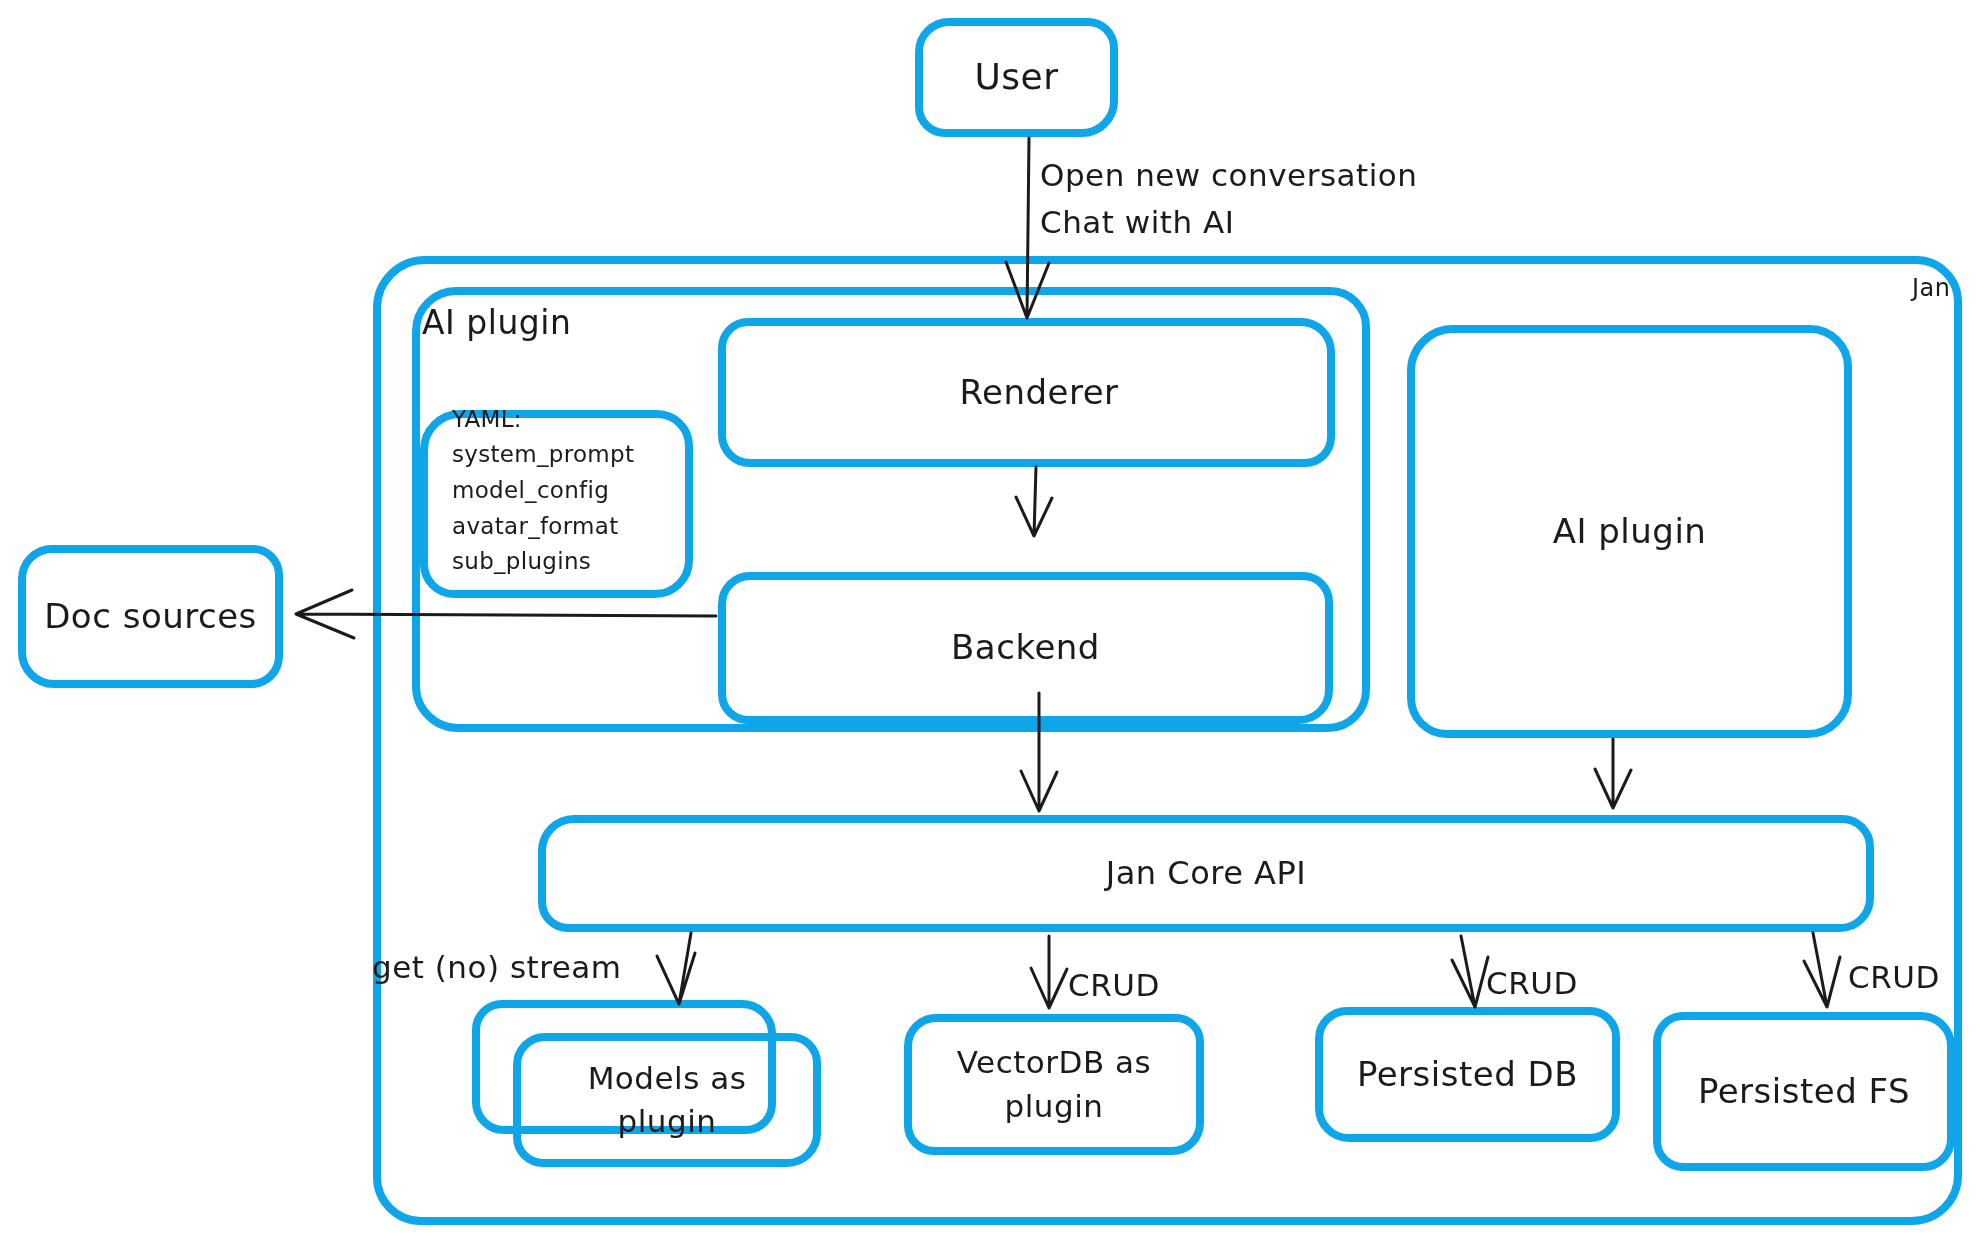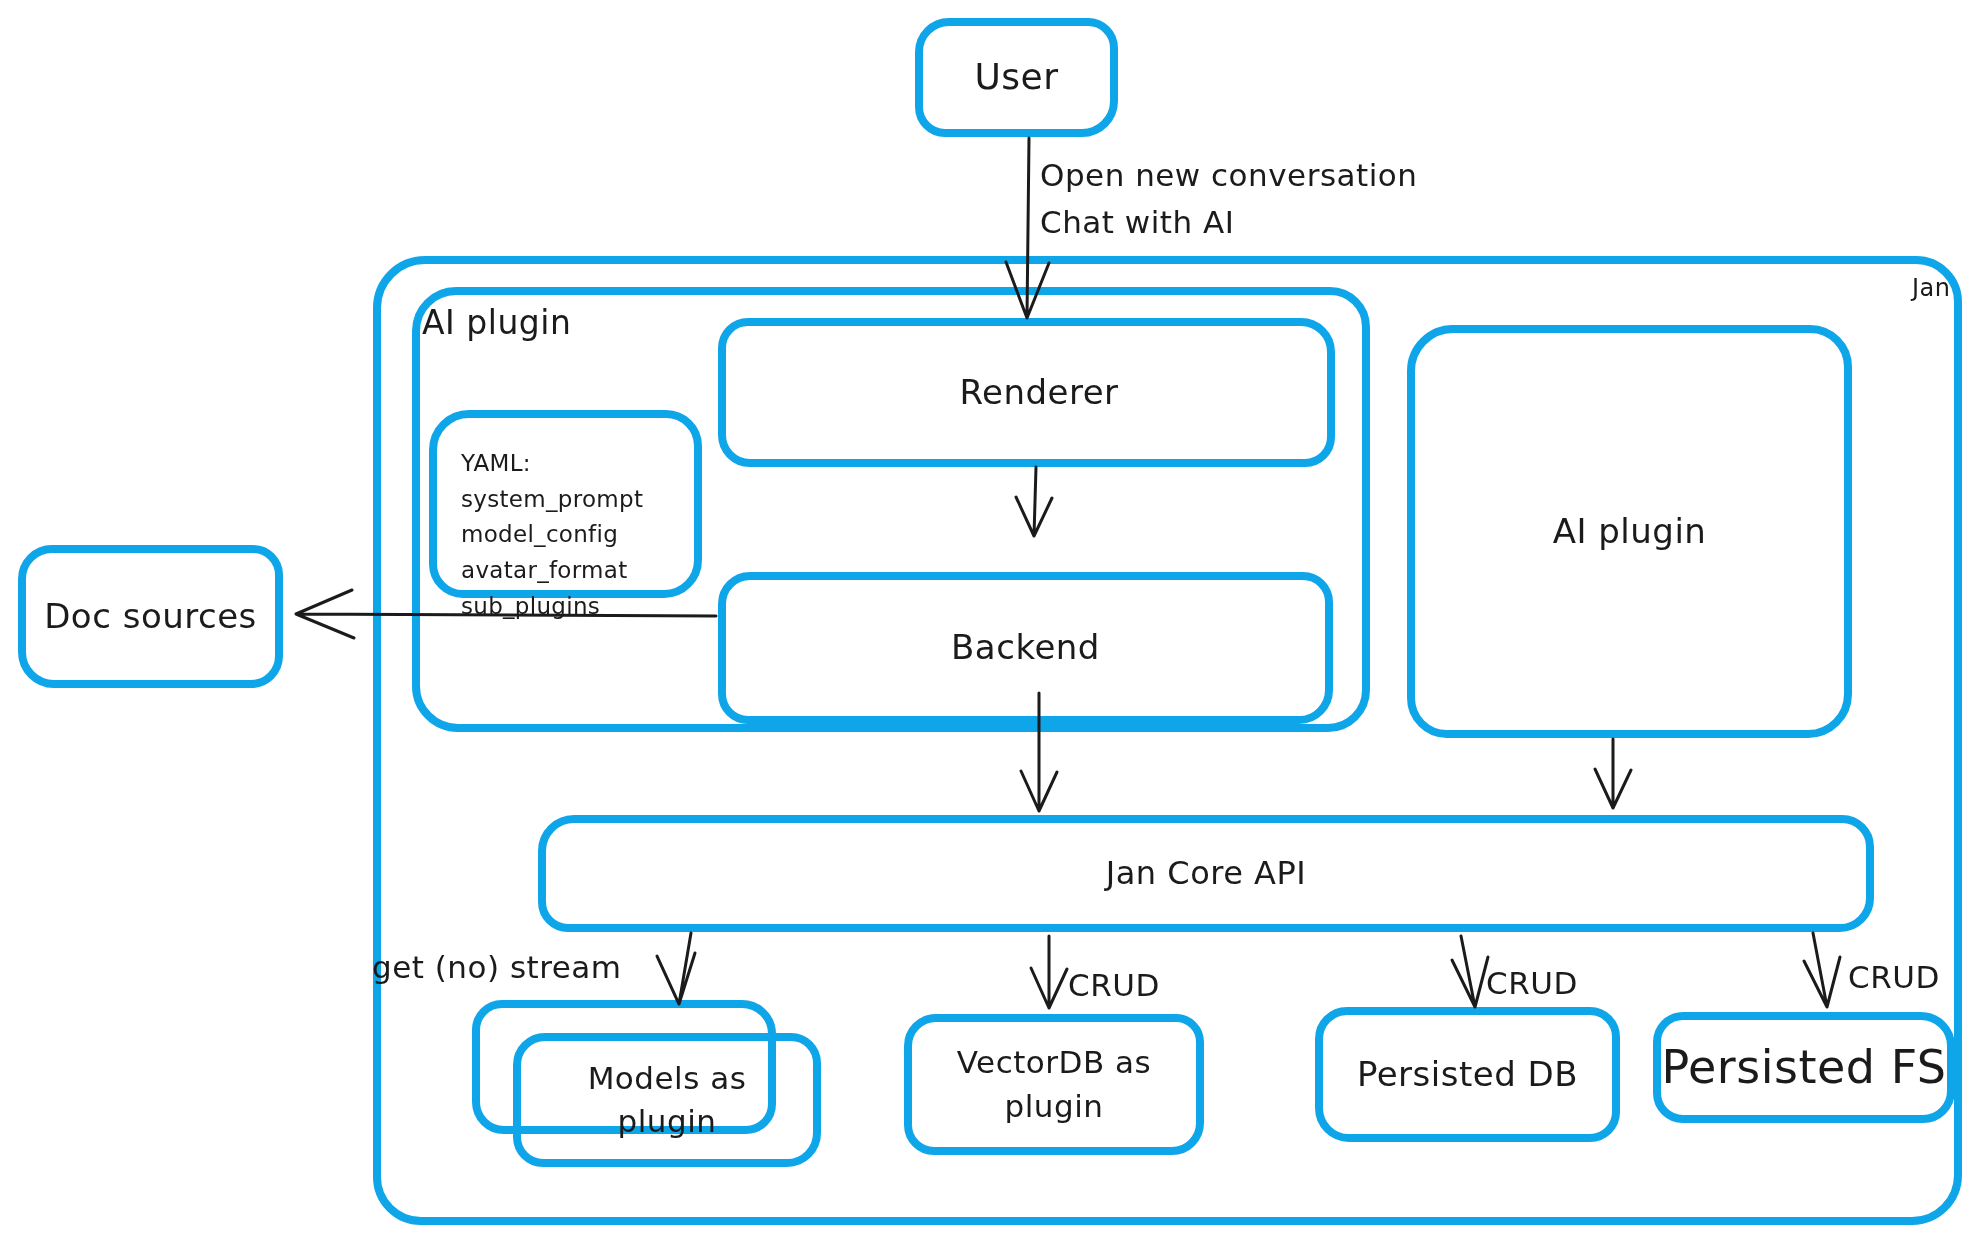--- a/index.html
+++ b/index.html
@@ -34,31 +34,31 @@
     letter-spacing:0.5px;
     line-height:1.5;
     z-index:40;
   }
   
   #user-node       {left:915px;  top:18px;   width:203px;  height:119px; border-radius:34px 30px 36px 30px; font-size:36px; z-index:10;}
   #jan-container   {left:373px;  top:256px;  width:1589px; height:969px; border-radius:52px 46px 50px 48px; z-index:5;}
   #ai-plugin-group {left:412px;  top:287px;  width:958px;  height:445px; border-radius:44px 40px 42px 46px; z-index:6;}
   #renderer-node   {left:718px;  top:318px;  width:617px;  height:149px; border-radius:30px 34px 30px 32px; font-size:34px; z-index:10;padding-left:25px;}
   #yaml-note       {left:420px;  top:410px;  width:273px;  height:188px; border-radius:40px 36px 38px 34px; font-size:23px; z-index:10;
-                    align-items:flex-start; justify-content:flex-start; text-align:left; padding:28px 10px 10px 24px;margin-left:9px;}
+                    align-items:flex-end; justify-content:flex-start; text-align:left; padding:10px 10px 10px 24px;}
   #yaml-note .label{line-height:1.55; letter-spacing:0.3px;}
   #backend-node    {left:718px;  top:540px;  width:615px;  height:152px; border-radius:32px 30px 34px 30px; font-size:34px; z-index:10;margin-top:32px;}
   #ai-plugin-node  {left:1407px; top:325px;  width:445px;  height:413px; border-radius:46px 42px 44px 40px; font-size:34px; z-index:10;}
   #doc-sources-node{left:18px;   top:545px;  width:265px;  height:143px; border-radius:34px 30px 32px 36px; font-size:34px; z-index:10;}
   #jan-core-api-node{left:538px; top:815px;  width:1336px; height:117px; border-radius:36px 32px 34px 30px; font-size:32px; z-index:10;}
   #models-back-box {left:472px;  top:1000px; width:304px;  height:134px; border-radius:30px 34px 30px 32px; z-index:9;}
   #models-plugin-node{left:513px;top:1033px; width:308px;  height:134px; border-radius:32px 30px 34px 30px; font-size:31px; z-index:10;}
   #vectordb-node   {left:904px;  top:1014px; width:300px;  height:141px; border-radius:32px 28px 32px 30px; font-size:31px; z-index:10;}
   #persisted-db-node{left:1315px;top:1007px; width:305px;  height:135px; border-radius:32px 30px 30px 34px; font-size:34px; z-index:10;}
-  #persisted-fs-node{left:1653px;top:1012px; width:302px;  height:111px; border-radius:30px 34px 32px 30px; font-size:46px; z-index:10;}
+  #persisted-fs-node{left:1653px;top:1012px; width:302px;  height:159px; border-radius:30px 34px 32px 30px; font-size:34px; z-index:10;}
   
   #jan-label            {left:1872px; top:270px;  font-size:24px;margin-left:40px;}
   #ai-plugin-group-label{left:422px;  top:298px;  font-size:33px; z-index:12;}
   #user-flow-label      {left:1040px; top:152px;  font-size:31px;}
   #models-flow-label    {left:372px;  top:944px;  font-size:31px;text-align:center;}
   #crud-vectordb-label  {left:1068px; top:962px;  font-size:31px;}
   #crud-db-label        {left:1486px; top:960px;  font-size:31px;}
   #crud-fs-label        {left:1848px; top:954px;  font-size:31px;}
   
   #arrows{

